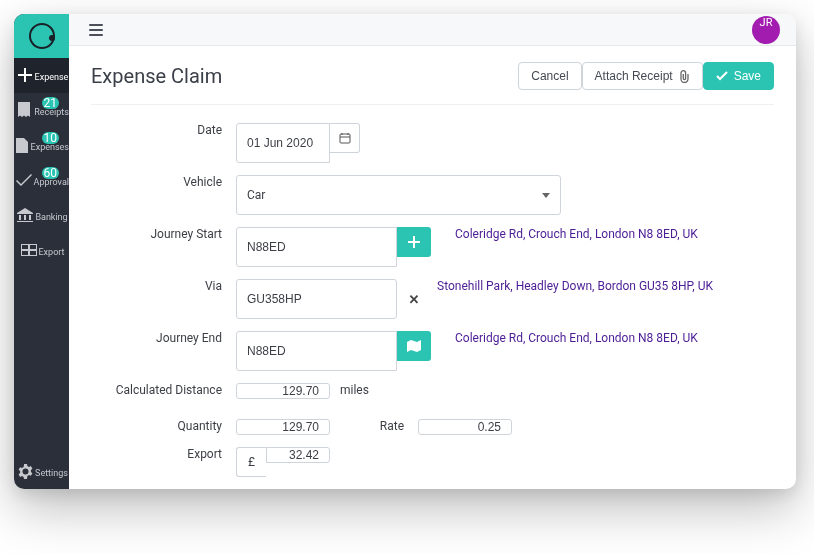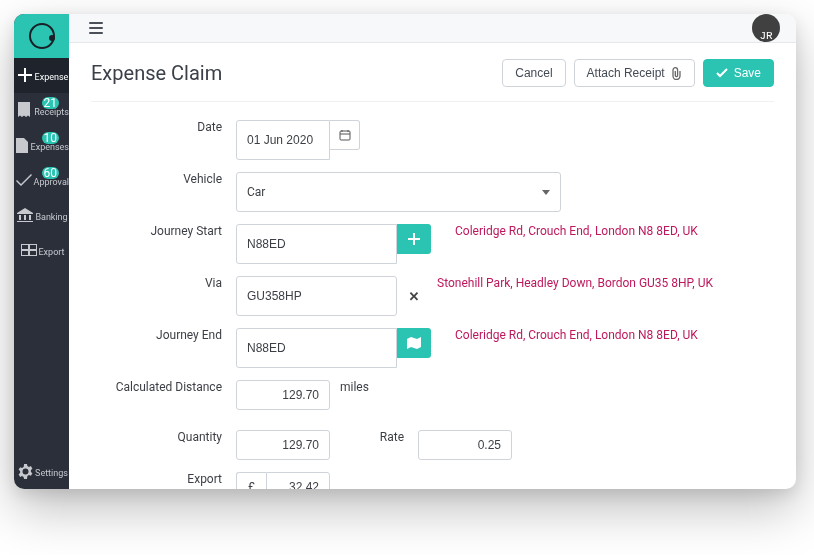--- a/index.html
+++ b/index.html
@@ -102,45 +102,44 @@
   .hamburger {
     display: flex; flex-direction: column; gap: 3px;
     cursor: pointer;
     padding: 4px;
   }
   .hamburger span { width: 14px; height: 2px; background: #4a4f58; border-radius: 1px; }
   .avatar {
     margin-left: auto;
     width: 28px; height: 28px;
     border-radius: 50%;
-    background: #404040;
+    background: #a21caf;
     color: #fff;
-    display: flex; align-items: flex-end; justify-content: center;
+    display: flex; align-items: flex-start; justify-content: center;
     font-size: 11px;
     cursor: pointer;
-    font-family: Liberation Mono, monospace;
   }
   .page {
     padding: 16px 22px 0 22px;
   }
   .page-header {
     display: flex;
     align-items: center;
     border-bottom: 1px solid #eef0f2;
     padding-bottom: 14px;
   }
   .page-title {
     font-size: 20px;
     font-weight: 400;
     color: #3a3f48;
   }
   .header-actions {
     margin-left: auto;
     display: flex;
-    gap: 8px;
+    gap: 0;
   }
   .btn {
     border: 1px solid #cfd4da;
     background: #fff;
     color: #444a54;
     font-size: 12px;
     padding: 6px 12px;
     border-radius: 4px;
     cursor: pointer;
     display: flex; align-items: center; gap: 6px;
@@ -209,27 +208,27 @@
   .via-group { display: flex; align-items: center; }
   .via-group .input { width: 161px; }
   .via-group .clear {
     width: 34px; height: 30px;
     display: flex; align-items: center; justify-content: center;
     color: #444; font-size: 13px; cursor: pointer;
     font-weight: bold;
   }
   .addr {
     font-size: 12px;
-    color: #be185d;
+    color: #4c1d95;
     margin-left: 24px;
   }
   .num-input {
     border: 1px solid #cfd4da;
     border-radius: 3px;
-    height: 30px;
+    height: 16px;
     width: 94px;
     padding: 0 10px;
     font-size: 12px;
     text-align: right;
     color: #3c3f45;
     background: #fff;
     outline: none;
   }
   .unit { font-size: 12px; color: #3c3f45; margin-left: 10px; }
   .rate-label { width: 60px; text-align: right; margin: 0 14px 0 14px; }

